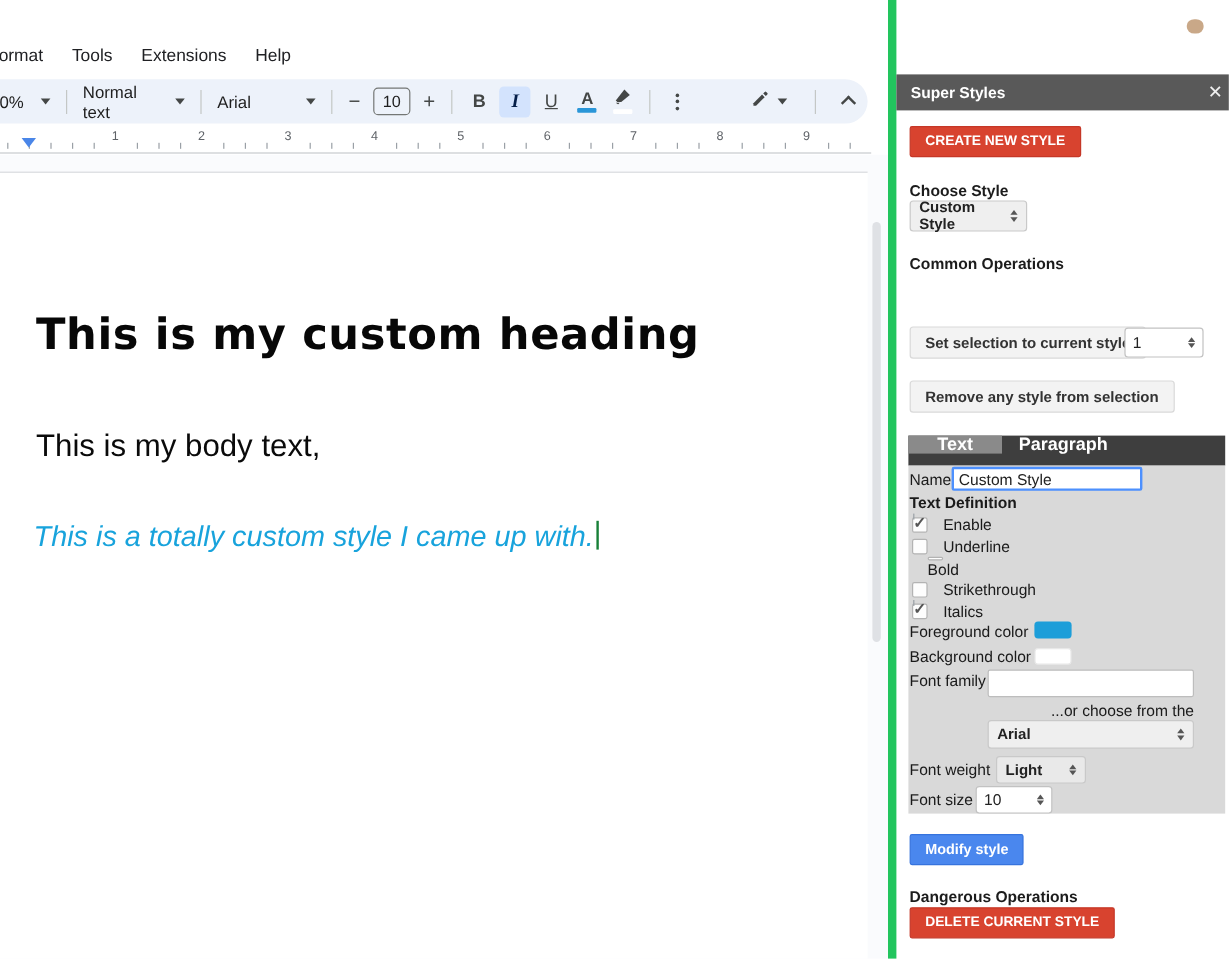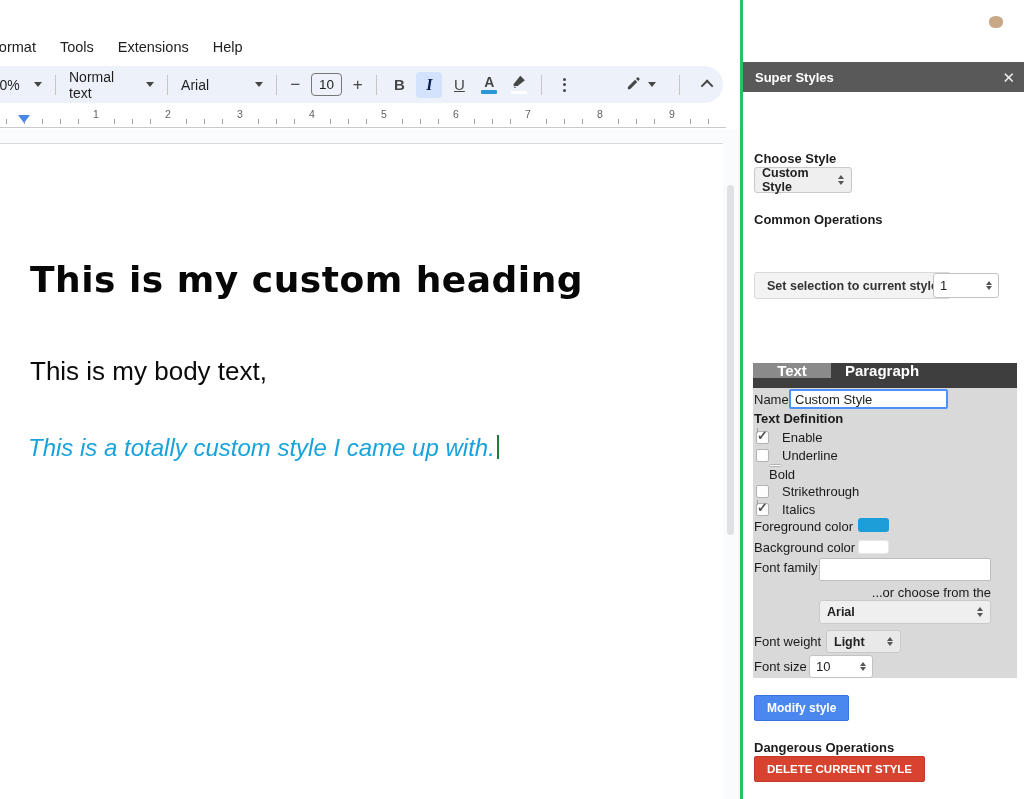--- a/index.html
+++ b/index.html
@@ -51,21 +51,21 @@
   
   .doc-canvas { position:absolute; left:0; top:129px; width:740px; height:670px; background:#fafbfd; }
   .page { position:absolute; left:0; top:14px; width:723px; height:656px; background:#fff; border-top:1px solid #d7dade; }
   .doc-scrollbar { position:absolute; left:727px; top:56px; width:7px; height:350px; background:#dfe1e5; border-radius:4px; }
   .doc-heading { position:absolute; left:30px; top:115px; font-family:"DejaVu Sans", sans-serif; font-weight:700; font-size:36px; color:#070707; letter-spacing:0.5px; }
   .doc-body { position:absolute; left:30px; top:212px; font-size:26px; color:#0a0a0a; }
   .doc-custom { position:absolute; left:28px; top:290px; font-size:24px; font-style:italic; color:#18a3dc; }
   .caret { display:inline-block; width:2.5px; height:24px; background:#188038; vertical-align:-3px; margin-left:2px; }
 
   
-  .sidebar { position:absolute; left:740px; top:0; width:284px; height:799px; background:#fff; border-left:3px solid #22c55e; }
+  .sidebar { position:absolute; left:740px; top:0; width:284px; height:799px; background:#fff; border-left:7px solid #22c55e; }
   .sb-header { position:absolute; left:0; top:62px; width:284px; height:30px; background:#595959; display:flex; align-items:center; justify-content:space-between; padding:0 12px; }
   .sb-title { color:#fff; font-weight:700; font-size:13px; }
   .sb-close { color:#efefef; font-size:15px; line-height:1; }
   .btn { border-radius:2px; font-weight:700; display:inline-flex; align-items:center; justify-content:center; white-space:nowrap; }
   .btn-red { background:#d8432f; color:#fff; font-size:11.5px; padding:0 12px; height:26px; border:1px solid #c53727; }
   .btn-blue { background:#4a87ee; color:#fff; font-size:12px; padding:0 12px; height:26px; border:1px solid #3673dd; }
   .btn-gray { background:#f3f3f3; color:#333; font-size:12.5px; padding:0 12px; height:27px; border:1px solid #d9d9d9; border-radius:3px; }
   .sb-label { position:absolute; font-weight:700; font-size:13px; color:#1c1c1c; }
   .selectbox { position:absolute; display:flex; align-items:center; justify-content:space-between; background:#efefef; border:1px solid #c9c9c9; border-radius:3px; font-weight:700; font-size:12.5px; color:#222; padding:0 7px; }
   .stepper { display:inline-flex; flex-direction:column; align-items:center; gap:1.5px; margin-left:8px; }
@@ -260,20 +260,21 @@
     </div>
     <div class="doc-scrollbar"></div>
   </div>
 
   <div class="sidebar">
     <div class="sb-header">
       <span class="sb-title">Super Styles</span>
       <span class="sb-close">✕</span>
     </div>
 
+    <div class="btn btn-red" style="position:absolute; left:11px; top:105px;">CREATE NEW STYLE</div>
 
     <div class="sb-label" style="left:11px; top:151px;">Choose Style</div>
     <div class="selectbox" style="left:11px; top:167px; width:98px; height:26px;">
       <span>Custom Style</span>
       <span class="stepper">
           <span class="up"></span>
           <span class="dn"></span>
         </span>
     </div>
 
@@ -281,20 +282,21 @@
 
     <div class="btn btn-gray" style="position:absolute; left:11px; top:272px;">Set selection to current style</div>
     <div class="numbox" style="left:190px; top:273px; width:66px; height:25px;">
       <span>1</span>
       <span class="stepper">
           <span class="up"></span>
           <span class="dn"></span>
         </span>
     </div>
 
+    <div class="btn btn-gray" style="position:absolute; left:11px; top:317px;">Remove any style from selection</div>
 
     <div class="tabbar">
       <div class="tab active" style="width:78px;">Text</div>
       <div class="tab" style="width:102px;">Paragraph</div>
     </div>
 
     <div class="panel">
       <div class="plabel" style="left:1px; top:4px;">Name</div>
       <div class="name-input">
         <span>Custom Style</span>

